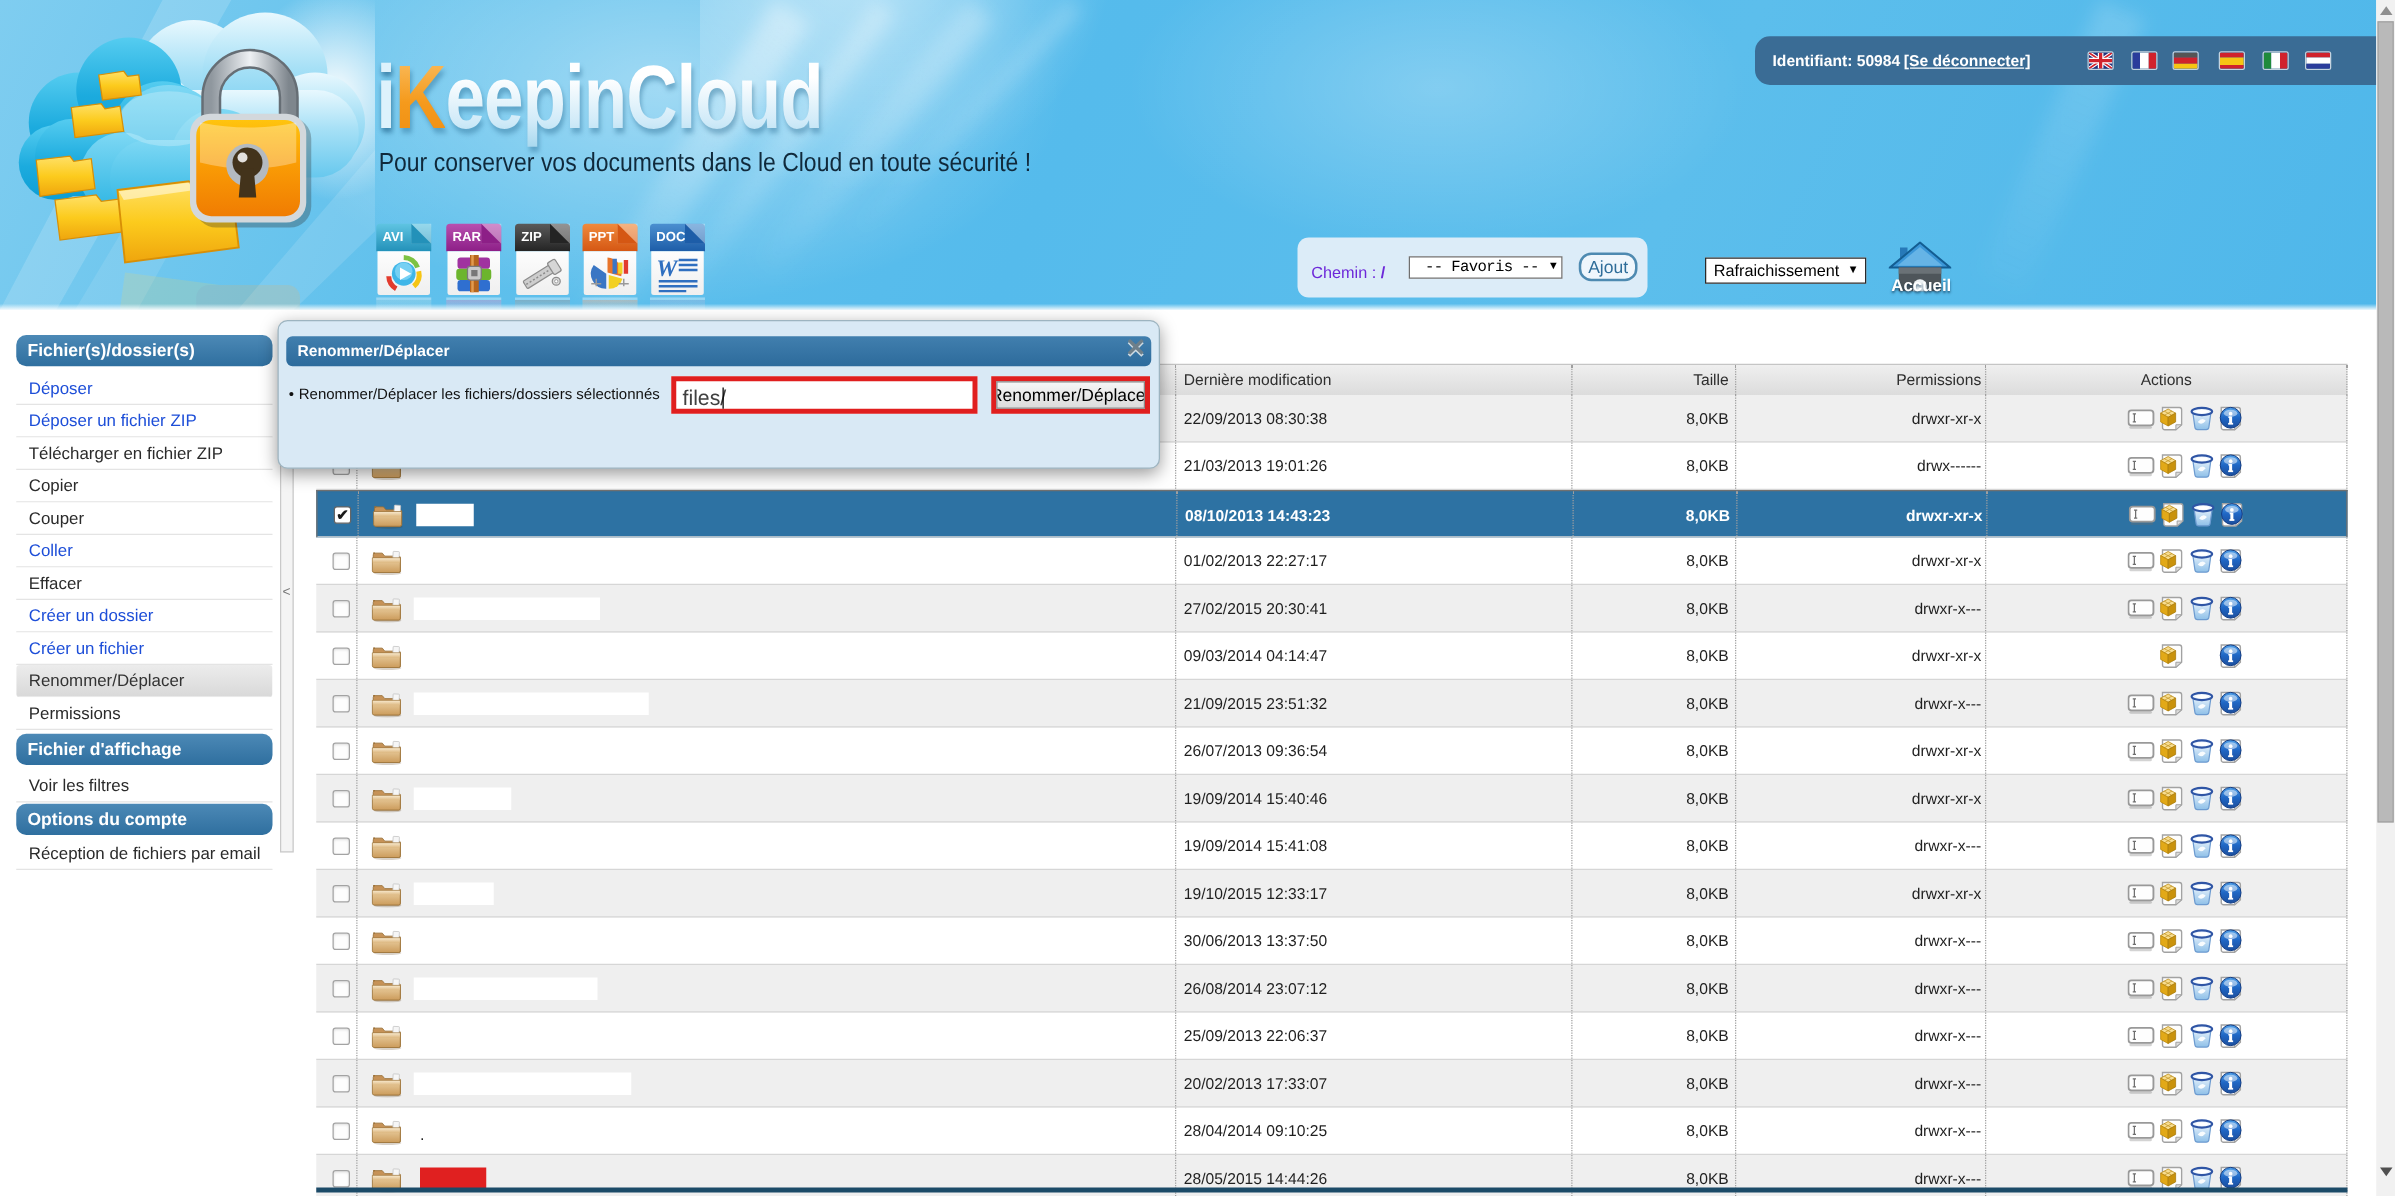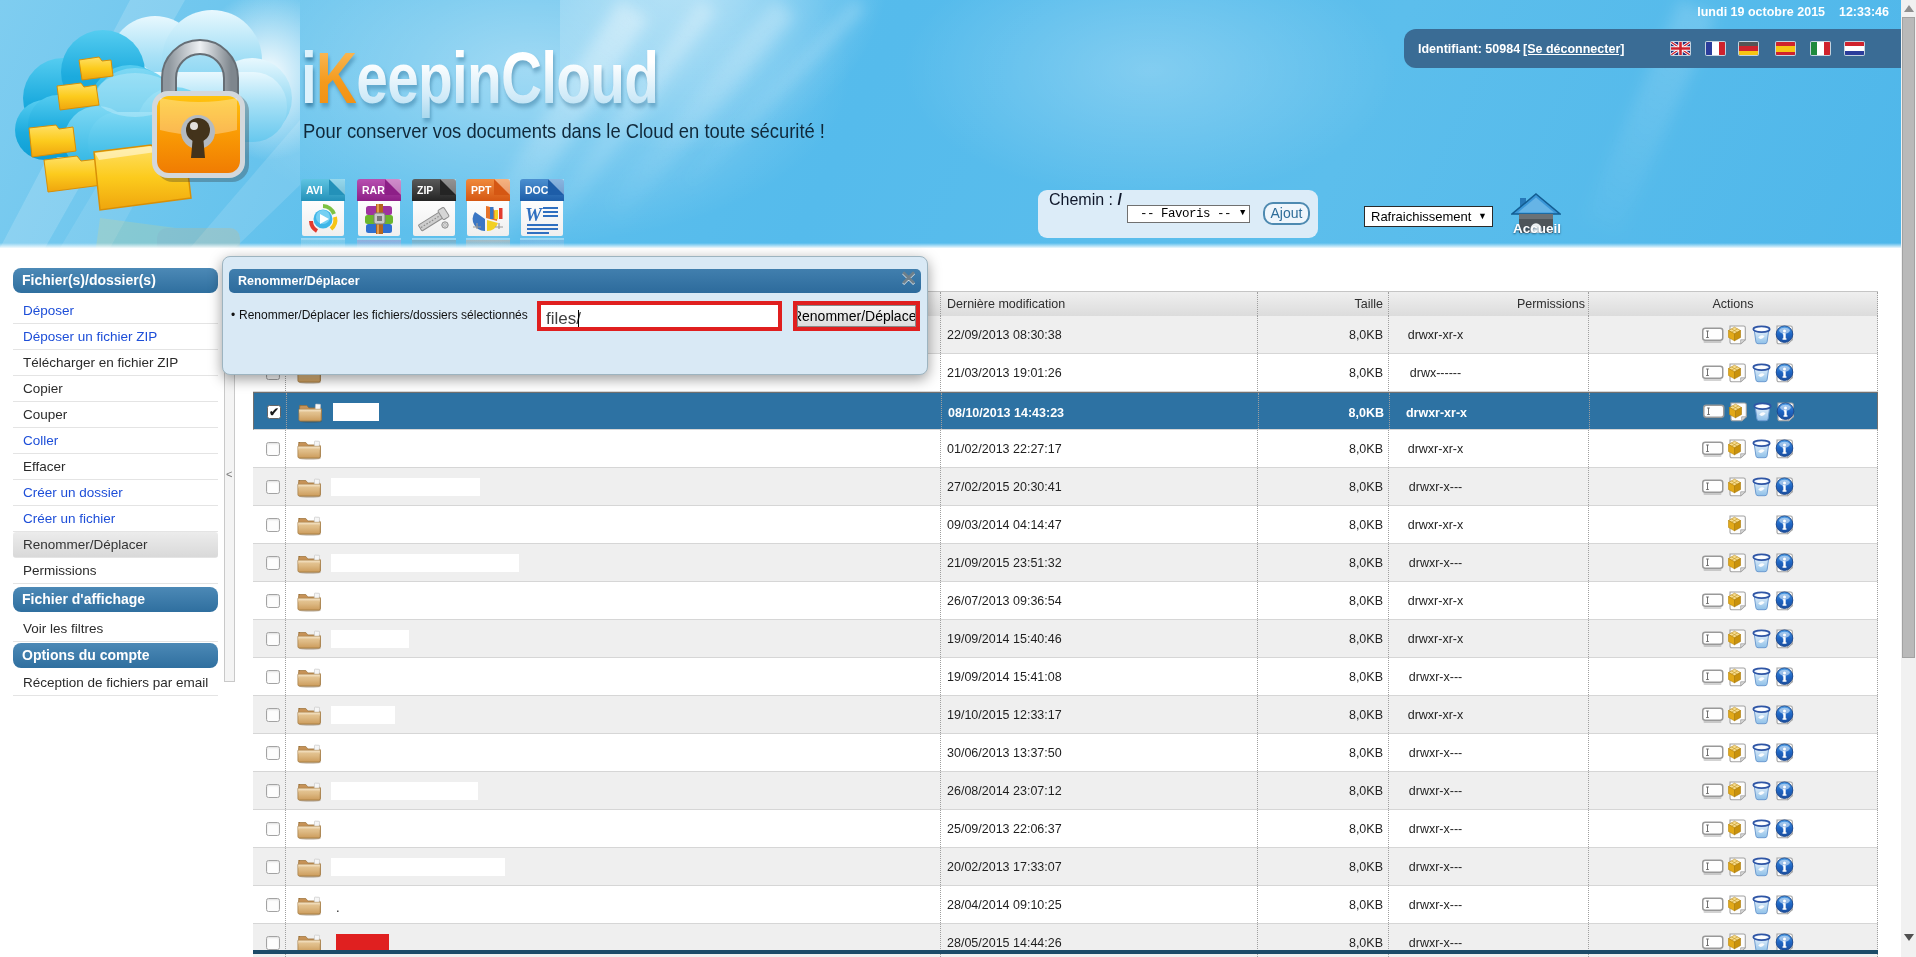--- a/index.html
+++ b/index.html
@@ -22,21 +22,21 @@
 #subtitle{position:absolute;left:303px;top:119px;font-size:21px;color:#10293b;white-space:nowrap;transform:scaleX(.875);transform-origin:left top}
 #datetime{position:absolute;top:5px;left:0;width:1889px;text-align:right;font-size:12.5px;font-weight:bold;color:#fff}
 #idbar{position:absolute;left:1404px;top:29px;width:569px;height:39px;border-radius:12px;background:#3a6c95}
 #idbar .t{position:absolute;left:14px;top:13px;font-size:12.5px;font-weight:bold;color:#fff}
 #idbar .lnk{position:absolute;left:119px;top:13px;font-size:12.5px;font-weight:bold;color:#fff;text-decoration:underline}
 .flag{position:absolute;top:13px;width:19px;height:13px;border-radius:1px;overflow:hidden;box-shadow:0 0 0 1px rgba(255,255,255,.7)}
 .flag div{position:absolute}
 
 .tbox{position:absolute;top:190px;height:48px;border-radius:9px;background:#dcecf8}
 #chemin{left:1038px;width:280px}
-#chemin .lbl{position:absolute;left:11px;top:1px;font-size:16px;color:#0f172a}
+#chemin .lbl{position:absolute;left:11px;top:20px;font-size:13px;color:#6d28d9}
 .sel{position:absolute;background:#fff;border:1px solid #707070;font-size:13px;color:#000;line-height:16px;padding-left:5px;white-space:nowrap;overflow:hidden}
 .sel .ar{position:absolute;right:4px;top:50%;transform:translateY(-54%);font-size:9px;color:#000}
 #favsel{left:89px;top:15px;width:123px;height:18px;font-family:"Liberation Mono",monospace;font-size:12.5px;letter-spacing:-.5px;padding-left:12px}
 #ajout{position:absolute;left:225px;top:12px;width:47px;height:23px;border:2px solid #4e8ab1;border-radius:10px;
  background:rgba(255,255,255,.55);color:#2f6d99;font-size:14px;text-align:center;line-height:19px}
 #rafsel{left:1364px;top:206px;width:129px;height:21px;border:1px solid #2a2a2a;font-size:13px;position:absolute;background:#fff;padding-left:6px;line-height:19px}
 #rafsel .ar{position:absolute;right:5px;top:50%;transform:translateY(-54%);font-size:9px}
 #accueil{position:absolute;left:1507px;top:221px;width:60px;text-align:center;font-size:13.5px;font-weight:bold;color:#fff;
  text-shadow:0 1px 2px rgba(20,60,90,.8)}
 #search{left:1576px;width:307px}
@@ -63,21 +63,21 @@
 .hc{position:absolute;top:4px}
 .trow{position:absolute;left:253px;width:1625px;height:38px;border-bottom:1px solid #d6d6d6;font-size:12.5px;color:#1f1f1f}
 .trow.odd{background:#efefef}
 .trow.sel{background:#2d72a3;color:#fff;font-weight:bold}
 .cbx{position:absolute;left:13px;top:12px;width:14px;height:14px;border:1px solid #a3a3a3;border-radius:2.5px;background:#fdfdfd;box-shadow:inset 0 1px 2px rgba(0,0,0,.12)}
 .cbx.ck{background:#fff;border-color:#666;box-shadow:none}
 .cbx.ck:after{content:"\2714";position:absolute;left:1px;top:-2px;font-size:12px;color:#1a1a1a}
 .fold-ic{position:absolute;left:43px;top:7px}
 .dcell{position:absolute;left:694px;top:12px}
 .scell{position:absolute;left:1004px;top:12px;width:126px;text-align:right}
-.pcell{position:absolute;left:1084px;top:12px;width:197px;text-align:center}
+.pcell{position:absolute;left:1135px;top:12px;width:197px;text-align:right}
 .acts{position:absolute;left:1449px;top:8px;width:95px}
 .vd{position:absolute;top:0;width:0;height:100%;border-left:1px dotted #9f9f9f}
 .vdh{position:absolute;top:0;width:0;height:26px;border-left:1px dotted #9f9f9f}
 .redact{position:absolute;background:#fff}
 #botline{position:absolute;left:253px;top:950px;width:1625px;height:4px;background:#1c4b68}
 
 #modal{position:absolute;left:222px;top:256px;width:706px;height:119px;background:#d9e9f5;
  border:1px solid #9db4c0;border-radius:8px;box-shadow:0 4px 14px rgba(0,0,0,.4)}
 #mtitle{position:absolute;left:6px;top:12px;width:692px;height:24px;border-radius:5px;
  background:linear-gradient(#417fae,#2d6b9c);color:#fff;font-size:12.5px;font-weight:bold;line-height:24px;padding-left:9px}
@@ -341,21 +341,20 @@
 <div class="abs" style="left:301px;top:238px;width:44px;height:10px;opacity:.45;background:linear-gradient(rgba(255,255,255,.85),rgba(255,255,255,.2))"></div>
 <div class="abs" style="left:301px;top:240px;width:44px;height:8px;opacity:.22;background:linear-gradient(#35a7cf,rgba(255,255,255,0))"></div>
 <div class="abs" style="left:357px;top:238px;width:44px;height:10px;opacity:.45;background:linear-gradient(rgba(255,255,255,.85),rgba(255,255,255,.2))"></div>
 <div class="abs" style="left:357px;top:240px;width:44px;height:8px;opacity:.22;background:linear-gradient(#99258f,rgba(255,255,255,0))"></div>
 <div class="abs" style="left:412px;top:238px;width:44px;height:10px;opacity:.45;background:linear-gradient(rgba(255,255,255,.85),rgba(255,255,255,.2))"></div>
 <div class="abs" style="left:412px;top:240px;width:44px;height:8px;opacity:.22;background:linear-gradient(#2f2f2f,rgba(255,255,255,0))"></div>
 <div class="abs" style="left:466px;top:238px;width:44px;height:10px;opacity:.45;background:linear-gradient(rgba(255,255,255,.85),rgba(255,255,255,.2))"></div>
 <div class="abs" style="left:466px;top:240px;width:44px;height:8px;opacity:.22;background:linear-gradient(#e2641c,rgba(255,255,255,0))"></div>
 <div class="abs" style="left:520px;top:238px;width:44px;height:10px;opacity:.45;background:linear-gradient(rgba(255,255,255,.85),rgba(255,255,255,.2))"></div>
 <div class="abs" style="left:520px;top:240px;width:44px;height:8px;opacity:.22;background:linear-gradient(#1f64b5,rgba(255,255,255,0))"></div>
-<div id="datetime">lundi 19 octobre 2015&nbsp;&nbsp;&nbsp;&nbsp;12:33:46</div>
 <div id="idbar">
         <span class="t">Identifiant: 50984</span>
         <span class="lnk">[Se déconnecter]</span>
 <div class="flag" style="left:267px">
           <div style="left:0;top:0;width:19px;height:13px;background:#23317c"></div>
           <svg class="abs" style="left:0;top:0" width="19" height="13" viewBox="0 0 19 13">
             <path d="M0 0 L19 13 M19 0 L0 13" stroke="#fff" stroke-width="3"></path>
             <path d="M0 0 L19 13 M19 0 L0 13" stroke="#d0222c" stroke-width="1.3"></path>
             <path d="M9.5 0 v13 M0 6.5 h19" stroke="#fff" stroke-width="4.5"></path>
             <path d="M9.5 0 v13 M0 6.5 h19" stroke="#d0222c" stroke-width="2.6"></path>

